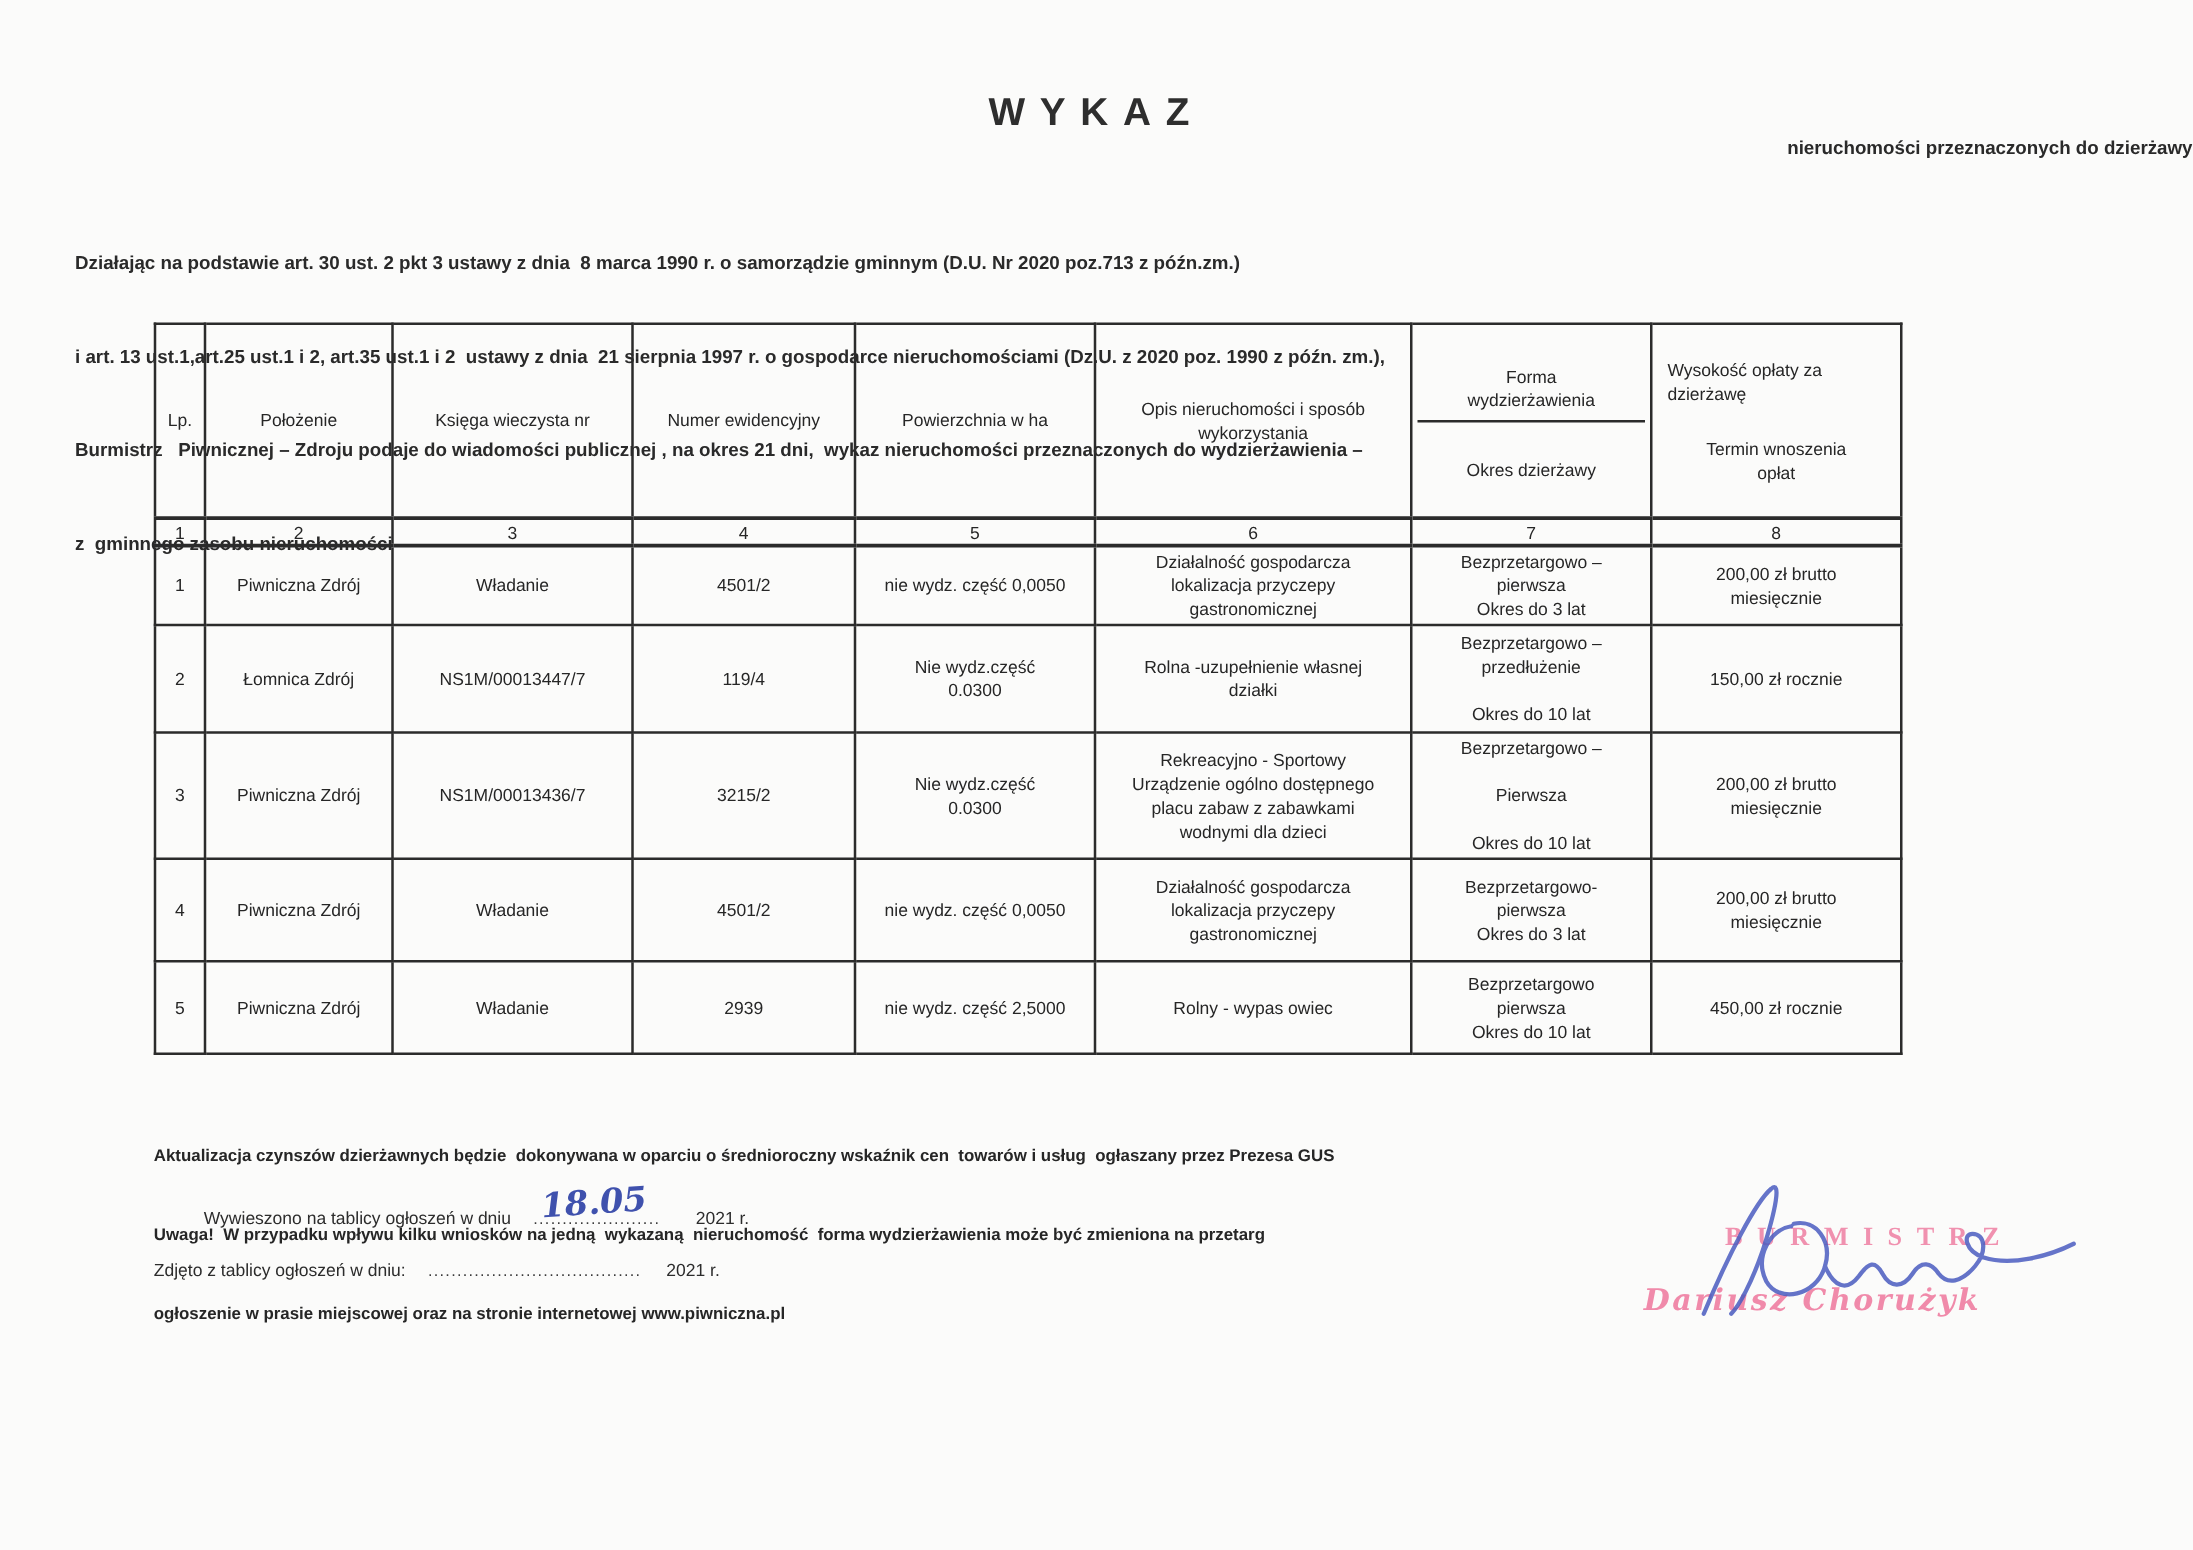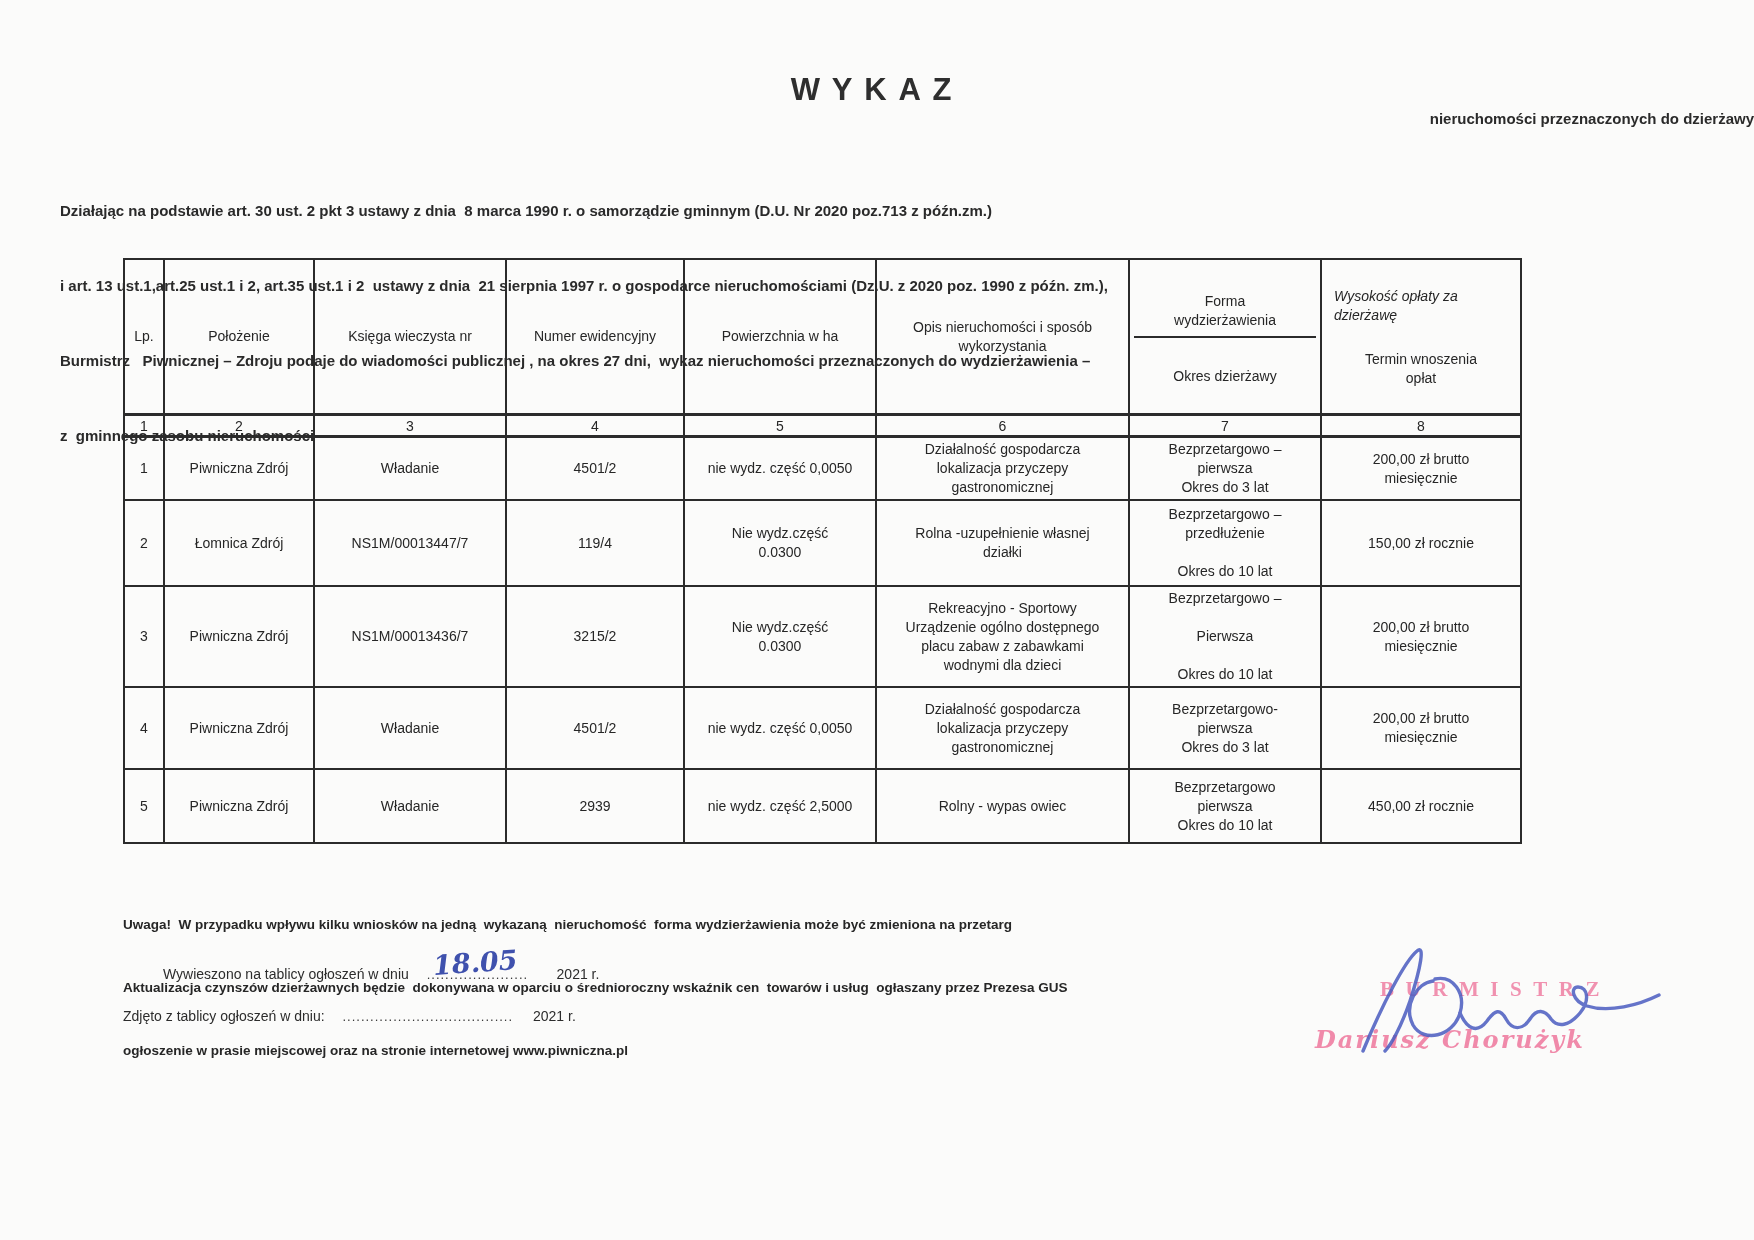--- a/index.html
+++ b/index.html
@@ -49,21 +49,21 @@
   tr.numrow td{border-top-width:3px;border-bottom-width:3px;line-height:14px;}
   tr.r1{height:62px;} tr.r2{height:86px;} tr.r3{height:92px;} tr.r4{height:82px;} tr.r5{height:74px;}
   th.split{padding:0;vertical-align:top;}
   .split-top{
     border-bottom:2px solid #2b2b2b;
     padding:8px 4px 6px 4px;min-height:38px;
     display:flex;align-items:center;justify-content:center;
   }
   .split-bottom{padding:10px 4px 4px 4px;}
   th.oplata-h{padding:0;vertical-align:top;}
-  .oplata-top{text-align:left;padding:6px 6px 2px 8px;font-style:italic;}
+  .oplata-top{text-align:left;padding:6px 6px 2px 8px;}
   .oplata-bottom{text-align:center;padding:4px 4px;}
 
   
   .notes{
     position:absolute;left:123px;top:872px;right:90px;
     font-weight:bold;font-size:13.5px;line-height:21px;color:#262626;
     white-space:pre-wrap;
   }
   .post-line{
     position:absolute;left:123px;
@@ -107,21 +107,21 @@
 <body>
 
 <div class="page">
 
   <div class="title">WYKAZ</div>
   <div class="subtitle">nieruchomości przeznaczonych do dzierżawy</div>
 
   <div class="intro">
     <div>Działając na podstawie art. 30 ust. 2 pkt 3 ustawy z dnia  8 marca 1990 r. o samorządzie gminnym (D.U. Nr 2020 poz.713 z późn.zm.)</div>
     <div>i art. 13 ust.1,art.25 ust.1 i 2, art.35 ust.1 i 2  ustawy z dnia  21 sierpnia 1997 r. o gospodarce nieruchomościami (Dz.U. z 2020 poz. 1990 z późn. zm.),</div>
-    <div>Burmistrz   Piwnicznej – Zdroju podaje do wiadomości publicznej , na okres 27 dni,  wykaz nieruchomości przeznaczonych do wydzierżawienia –</div>
+    <div>Burmistrz   Piwnicznej – Zdroju podaje do wiadomości publicznej , na okres 21 dni,  wykaz nieruchomości przeznaczonych do wydzierżawienia –</div>
     <div>z  gminnego zasobu nieruchomości</div>
   </div>
 
   <table class="wykaz">
     <colgroup>
       <col style="width:40px">
         <col style="width:150px">
         <col style="width:192px">
         <col style="width:178px">
       <col style="width:192px">
@@ -235,22 +235,22 @@
         <td>Rolny - wypas owiec</td>
         <td>Bezprzetargowo
 pierwsza
 Okres  do 10 lat</td>
         <td>450,00 zł rocznie</td>
       </tr>
     </tbody>
   </table>
 
   <div class="notes">
+    <div>Aktualizacja czynszów dzierżawnych będzie  dokonywana w oparciu o średnioroczny wskaźnik cen  towarów i usług  ogłaszany przez Prezesa GUS</div>
     <div>Uwaga!  W przypadku wpływu kilku wniosków na jedną  wykazaną  nieruchomość  forma wydzierżawienia może być zmieniona na przetarg</div>
-    <div>Aktualizacja czynszów dzierżawnych będzie  dokonywana w oparciu o średnioroczny wskaźnik cen  towarów i usług  ogłaszany przez Prezesa GUS</div>
     <div>ogłoszenie w prasie miejscowej oraz na stronie internetowej www.piwniczna.pl</div>
   </div>
 
   <div class="post-line posted">
     <span>Wywieszono na tablicy ogłoszeń w dniu</span>
     <span class="date-slot">
       <span class="dots">......................</span>
       <span class="handwritten">18.05</span>
     </span>
     <span class="year">2021  r.</span>

